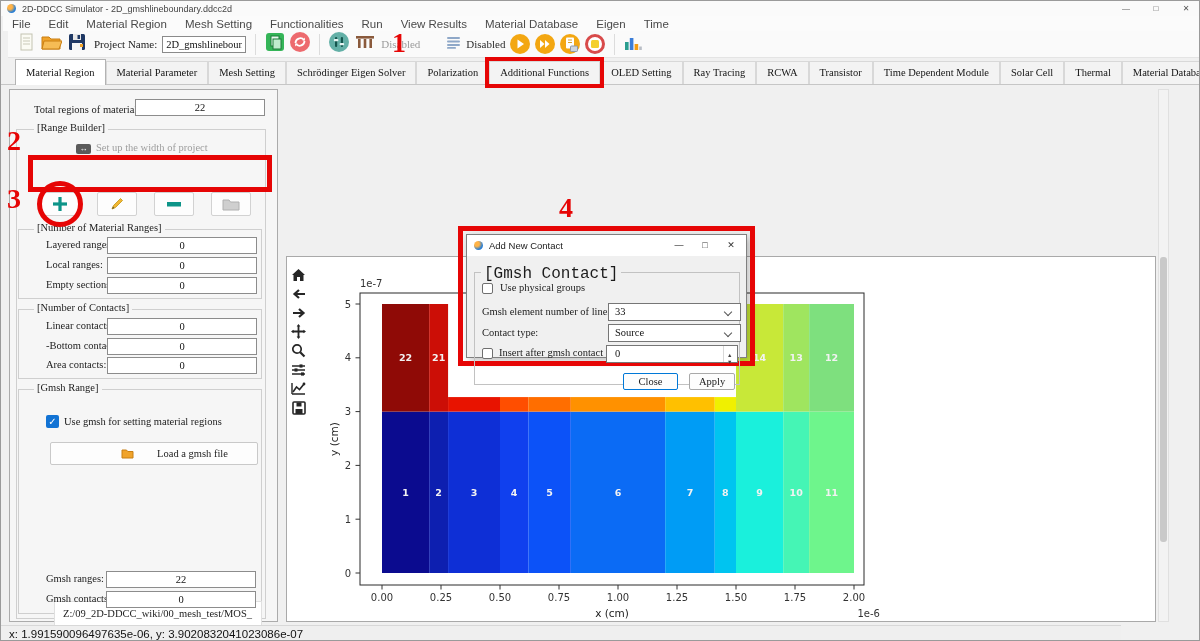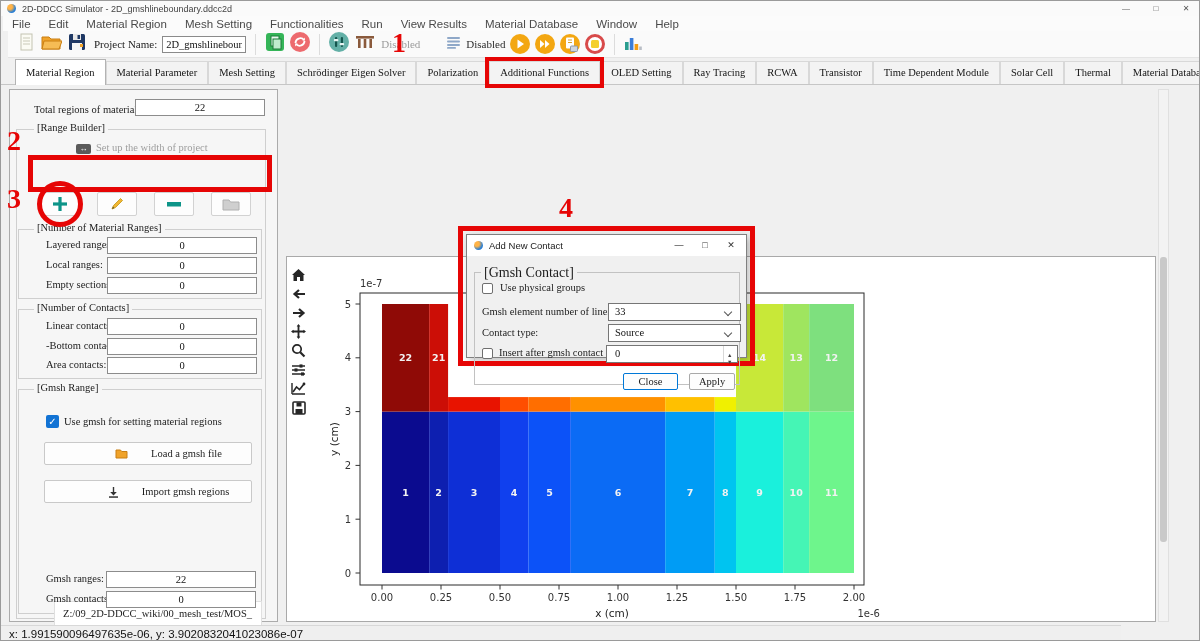--- a/index.html
+++ b/index.html
@@ -42,21 +42,21 @@
   .flabel { position:absolute; font-family:"Liberation Serif", serif; font-size:10.5px; color:#1c1c1c; white-space:nowrap; }
   .gray-label { color:#9e9e9e; }
   .field { position:absolute; background:#fff; border:1px solid #8c8c8c; font-family:"Liberation Serif", serif; font-size:10.5px; color:#111; text-align:center; line-height:15px; height:17px; }
   .groupbox { position:absolute; border:1px solid #cfcfcf; }
   .grouplabel { position:absolute; font-family:"Liberation Serif", serif; font-size:10.5px; color:#1c1c1c; background:#f6f6f6; padding:0 3px; white-space:nowrap; z-index:1; }
 
   .dropdown { position:absolute; left:28px; top:161px; width:231px; height:23px; background:#fff; border:1px solid #7a7a7a; font-family:"Liberation Serif", serif; font-size:10.5px; color:#111; line-height:21px; padding-left:7px; }
   .chev { position:absolute; right:9px; top:7px; width:6px; height:6px; border-right:1.4px solid #555; border-bottom:1.4px solid #555; transform:rotate(45deg); }
 
   .tool-btn { position:absolute; width:40px; height:24px; background:#fdfdfd; border:1px solid #d2d2d2; border-radius:2px; display:flex; align-items:center; justify-content:center; }
-  .wide-btn { position:absolute; left:34px; width:208px; height:23px; background:#fdfdfd; border:1px solid #c9c9c9; border-radius:2px; display:flex; align-items:center; justify-content:center; gap:23px; font-family:"Liberation Serif", serif; font-size:10.5px; color:#1c1c1c;padding-left:41px; }
+  .wide-btn { position:absolute; left:40px; width:208px; height:23px; background:#fdfdfd; border:1px solid #c9c9c9; border-radius:2px; display:flex; align-items:center; justify-content:center; gap:23px; font-family:"Liberation Serif", serif; font-size:10.5px; color:#1c1c1c;padding-left:41px; }
   .pathbox { position:absolute; left:44px; top:511px; width:208px; height:45px; background:#fff; border:1px solid #e0e0e0; font-family:"Liberation Serif", serif; font-size:10.5px; color:#222; padding:4px 8px; line-height:15px; word-break:break-all; }
 
   .checkbox { position:absolute; width:13px; height:13px; border-radius:2px; }
   .cb-checked { background:#1273d4; color:#fff; font-size:10px; line-height:13px; text-align:center; }
   .cb-empty { background:#fff; border:1px solid #6f6f6f; }
 
   
   .tbl-title { position:absolute; left:0; top:4px; width:100%; text-align:center; font-family:"Liberation Serif", serif; font-size:10.5px; color:#1c1c1c; }
   .tbl { position:absolute; left:5px; top:16px; border-collapse:collapse; font-size:11px; color:#1a1a1a; }
   .tbl td, .tbl th { border:1px solid #d6d6d6; font-weight:normal; height:20px; background:#fff; }
@@ -70,21 +70,21 @@
   .mpl-bar { position:absolute; left:3px; top:10px; display:flex; flex-direction:column; gap:4px; }
   .mpl-btn { width:17px; height:15px; display:flex; align-items:center; justify-content:center; }
 
   
   .dialog { position:absolute; left:465px; top:233px; width:281px; height:124px; background:#f0f0f0; border:1px solid #808080; box-shadow:3px 3px 8px rgba(0,0,0,.25); z-index:20; outline:5px solid #e60505; outline-offset:3px; }
   .dlg-titlebar { position:relative; height:21px; background:#fff; display:flex; align-items:center; }
   .dlg-title { font-size:9.5px; color:#222; margin-left:6px; }
   .dlg-controls { position:absolute; right:2px; top:0; display:flex; height:21px; }
   .dlg-btn { width:26px; text-align:center; font-size:9px; color:#333; line-height:21px; }
   .dlg-group { position:absolute; left:7px; top:16px; width:266px; height:113px; border:1px solid #c2c2c2; }
-  .dlg-grouplabel { position:absolute; left:14px; top:9px; font-family:Liberation Serif, serif; font-size:14px; color:#1c1c1c; background:#f0f0f0; padding:0 3px; z-index:1; }
+  .dlg-grouplabel { position:absolute; left:14px; top:9px; font-family:Liberation Mono, monospace; font-size:16px; color:#1c1c1c; background:#f0f0f0; padding:0 3px; z-index:1; }
   .dlg-label { position:absolute; font-family:"Liberation Serif", serif; font-size:10.5px; color:#1c1c1c; white-space:nowrap; }
   .dlg-combo { position:absolute; left:141px; width:133px; height:18px; background:#fff; border:1px solid #767676; font-family:"Liberation Serif", serif; font-size:10.5px; color:#111; line-height:16px; padding-left:6px; }
   .dlg-spin { position:absolute; left:139px; width:132px; height:18px; background:#fff; border:1px solid #767676; font-family:"Liberation Serif", serif; font-size:10.5px; color:#111; line-height:16px; padding-left:8px; }
   .spin-arrows { position:absolute; right:0; top:0; width:14px; height:16px; border-left:1px solid #d8d8d8; }
   .spin-arrows span { position:absolute; left:3px; font-size:5.5px; color:#444; }
   .dlg-push { position:absolute; height:17px; background:#fdfdfd; border:1px solid #a9a9a9; border-radius:2px; font-family:"Liberation Serif", serif; font-size:10.5px; color:#1c1c1c; text-align:center; line-height:15px; }
   .dlg-default { border:1.5px solid #0078d7; }
 
   
   .ann-num { position:absolute; font-family:"Liberation Serif", serif; font-weight:bold; font-size:28px; color:#e60505; z-index:30; }
@@ -112,22 +112,22 @@
 
   <nav class="menubar" id="menubar">
       <span class="menu-item">File</span>
       <span class="menu-item">Edit</span>
       <span class="menu-item">Material Region</span>
       <span class="menu-item">Mesh Setting</span>
       <span class="menu-item">Functionalities</span>
       <span class="menu-item">Run</span>
       <span class="menu-item">View Results</span>
       <span class="menu-item">Material Database</span>
-      <span class="menu-item">Window</span>
-      <span class="menu-item">Help</span>
+      <span class="menu-item">Eigen</span>
+      <span class="menu-item">Time</span>
     </nav>
 
   <div class="toolbar">
     <span><svg width="17" height="20">
           <rect x="3" y="2" width="11" height="16" fill="#fbfbf4" stroke="#c3c3b2"></rect>
           <line x1="5" y1="6" x2="12" y2="6" stroke="#c9c9b8"></line>
           <line x1="5" y1="9" x2="12" y2="9" stroke="#c9c9b8"></line>
           <line x1="5" y1="12" x2="12" y2="12" stroke="#c9c9b8"></line>
         </svg></span>
     <span><svg width="22" height="18">
@@ -286,28 +286,20 @@
     <div class="groupbox" style="left:8px; top:299px; width:244px; height:225px"></div>
     <span class="grouplabel" style="left:24px; top:292px">[Gmsh Range]</span>
     <span class="checkbox cb-checked" style="left:36px; top:325px">✓</span>
     <span class="flabel" style="left:54px; top:326px">Use gmsh for setting material regions</span>
 
     <div class="wide-btn" style="top:352px">
       <svg width="13" height="11">
           <path d="M1 2 h4.5 l1.2 1.5 h5.3 v6.5 h-11 z" fill="#f0a32a" stroke="#c97f12"></path>
         </svg>
       <span>Load a gmsh file</span>
-    </div>
-    <div class="wide-btn" style="top:390px">
-      <svg width="11" height="12">
-          <line x1="5.5" y1="1" x2="5.5" y2="7" stroke="#333" stroke-width="1.4"></line>
-          <polygon points="2.2,6 8.8,6 5.5,9.5" fill="#333"></polygon>
-          <rect x="1" y="10.3" width="9" height="1.5" fill="#333"></rect>
-        </svg>
-      <span>Import gmsh regions</span>
     </div>
 
     <div class="pathbox">Z:/09_2D-DDCC_wiki/00_mesh_test/MOS_mesh/MOS.msh</div>
 
     <span class="flabel" style="left:36px; top:483px">Gmsh ranges:</span>
     <div class="field" style="left:96px; top:481px; width:150px">22</div>
     <span class="flabel" style="left:36px; top:503px">Gmsh contacts:</span>
     <div class="field" style="left:96px; top:501px; width:150px">0</div>
   </div>
 

